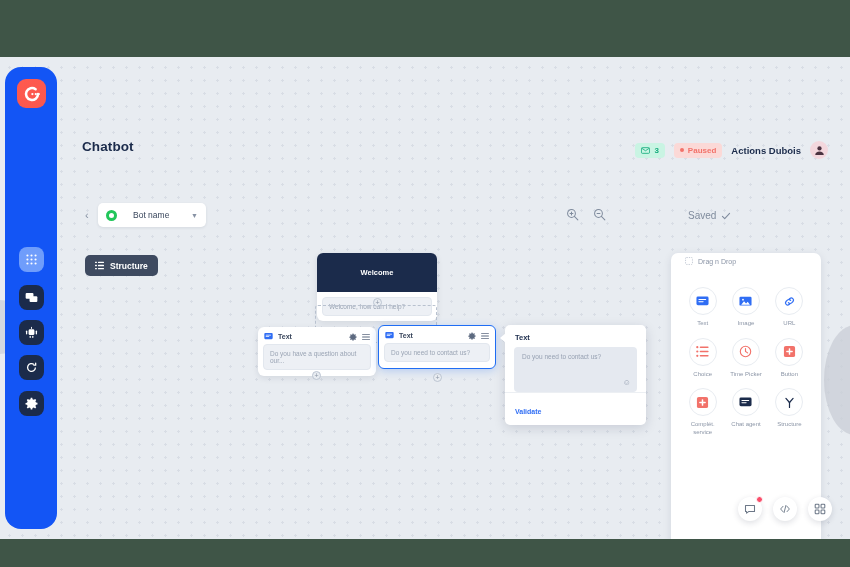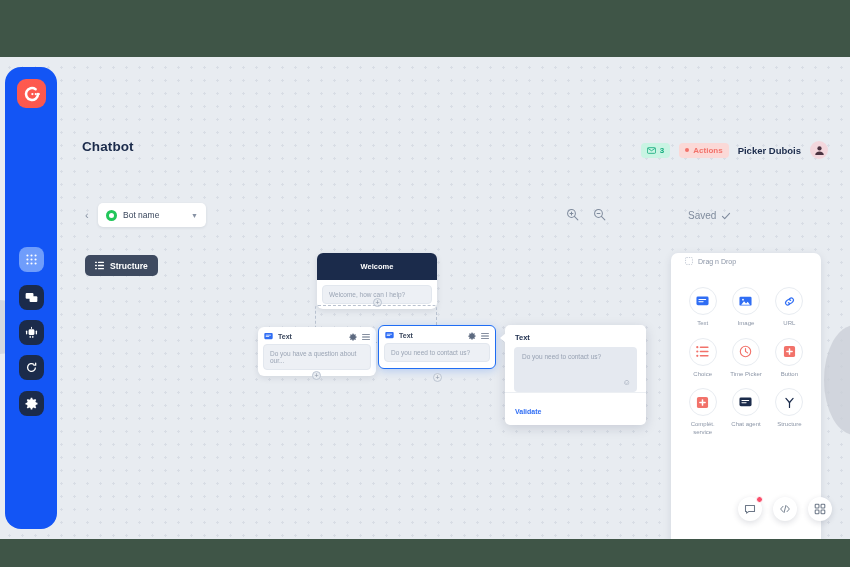--- a/index.html
+++ b/index.html
@@ -101,21 +101,21 @@
 
   
   #back-chevron {
     position: absolute; left: 85px; top: 152px;
     font-size: 11px; color: #8792a4; cursor: pointer;
   }
   #bot-select {
     position: absolute; left: 98px; top: 146px;
     width: 108px; height: 24px;
     background: #fff; border-radius: 5px;
-    display: flex; align-items: center; gap: 6px;
+    display: flex; align-items: center; gap: 16px;
     padding: 0 8px;
     box-shadow: 0 1px 3px rgba(20,30,60,.09);
     cursor: pointer;
   }
   #bot-dot {
     width: 11px; height: 11px; border-radius: 50%;
     border: 3px solid #21c65a; background: #fff;
   }
   #bot-label { font-size: 8.5px; color: #39465c; flex: 1; }
   #bot-caret { font-size: 7px; color: #8792a4; }
@@ -153,21 +153,21 @@
   .node { position: absolute; }
   #welcome-node {
     left: 317px; top: 196px; width: 120px;
     border-radius: 6px; overflow: hidden;
     background: #fff;
     box-shadow: 0 2px 6px rgba(20,30,60,.10);
   }
   #welcome-node .nh {
     background: #1b2b4b; color: #fff;
     font-size: 7.5px; font-weight: bold;
-    text-align: center; padding: 9px 0;
+    text-align: center; padding: 15px 0;
   }
   #welcome-node .nb { padding: 5px; }
   .node-input {
     background: #edf0f5;
     border: 1px solid #e2e7ee;
     border-radius: 4px;
     font-size: 6.5px; color: #9aa4b4;
     padding: 5px 6px;
   }
   .plus-conn {
@@ -361,23 +361,23 @@
     <div id="hdr-right">
       <div class="badge mail">
         <svg width="9" height="7" viewBox="0 0 14 10">
           <rect x="0.6" y="0.6" width="12.8" height="8.8" rx="1.6" fill="none" stroke="#13ab7c" stroke-width="1.3"></rect>
           <path d="M1.4 1.6L7 5.4l5.6-3.8" fill="none" stroke="#13ab7c" stroke-width="1.3"></path>
         </svg>
         <span>3</span>
       </div>
       <div class="badge status">
         <span class="dot"></span>
-        <span>Actions</span>
-      </div>
-      <div id="user-name">Picker Dubois</div>
+        <span>Paused</span>
+      </div>
+      <div id="user-name">Actions Dubois</div>
       <div id="avatar">
         <svg width="11" height="11" viewBox="0 0 16 16" fill="#4b3240">
           <circle cx="8" cy="5" r="3.1"></circle>
           <path d="M1.8 14.6c0-3.4 2.8-5.2 6.2-5.2s6.2 1.8 6.2 5.2z"></path>
         </svg>
       </div>
     </div>
 
     <div id="back-chevron">‹</div>
     <div id="bot-select">

